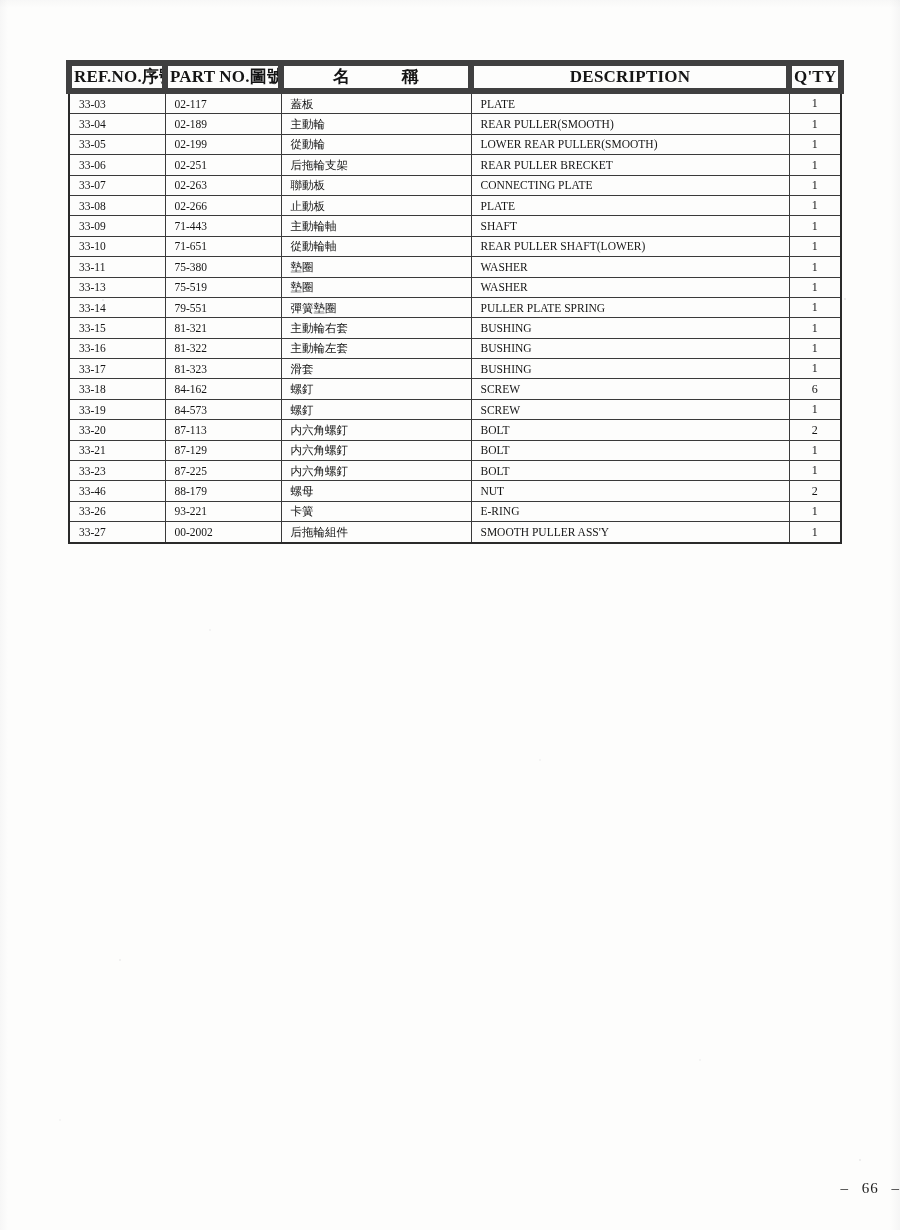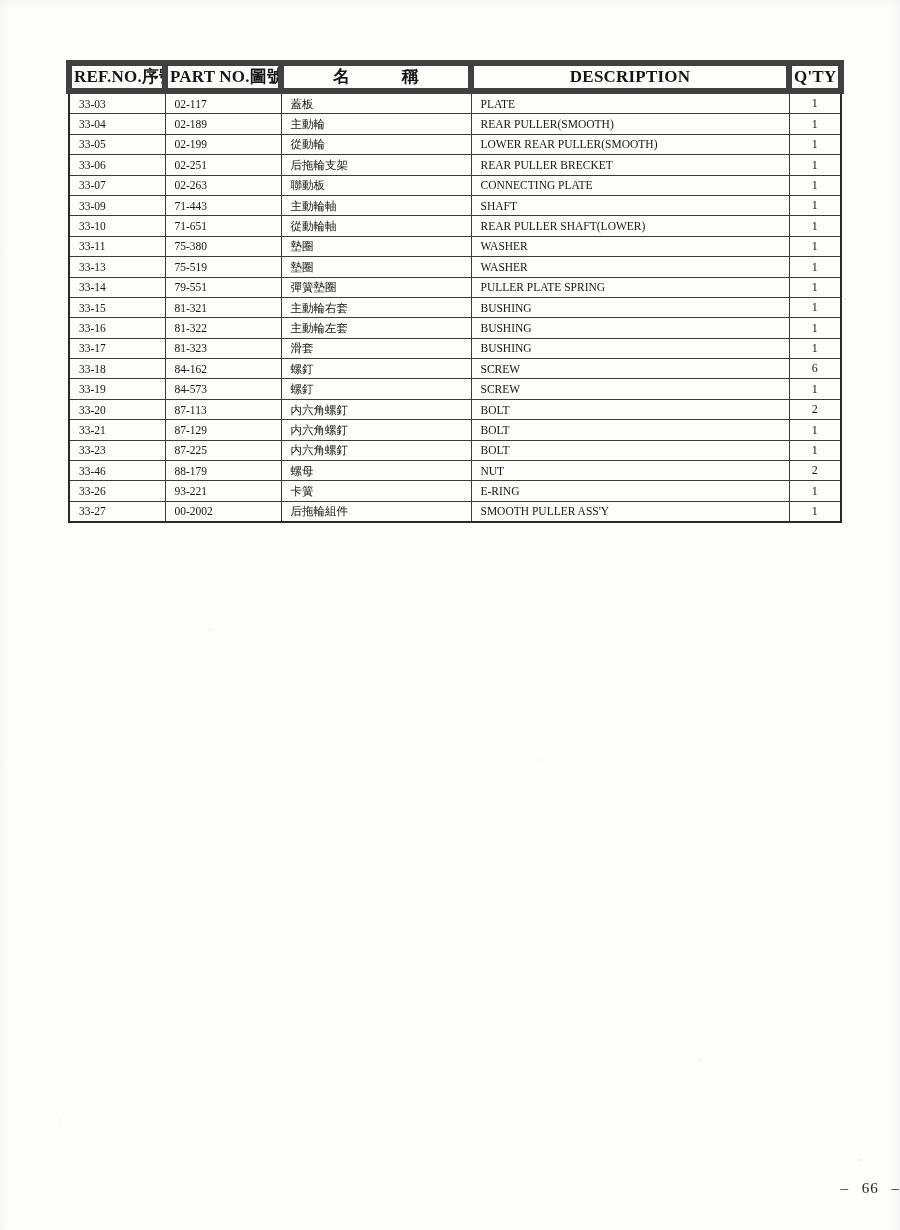--- a/index.html
+++ b/index.html
@@ -138,20 +138,27 @@
     <td class="qty">1</td>
   </tr>
       <tr>
     <td class="ref">33-07</td>
     <td class="part">02-263</td>
     <td class="name">聯動板</td>
     <td class="desc">CONNECTING PLATE</td>
     <td class="qty">1</td>
   </tr>
       <tr>
+    <td class="ref">33-08</td>
+    <td class="part">02-266</td>
+    <td class="name">止動板</td>
+    <td class="desc">PLATE</td>
+    <td class="qty">1</td>
+  </tr>
+      <tr>
     <td class="ref">33-09</td>
     <td class="part">71-443</td>
     <td class="name">主動輪軸</td>
     <td class="desc">SHAFT</td>
     <td class="qty">1</td>
   </tr>
       <tr>
     <td class="ref">33-10</td>
     <td class="part">71-651</td>
     <td class="name">從動輪軸</td>

